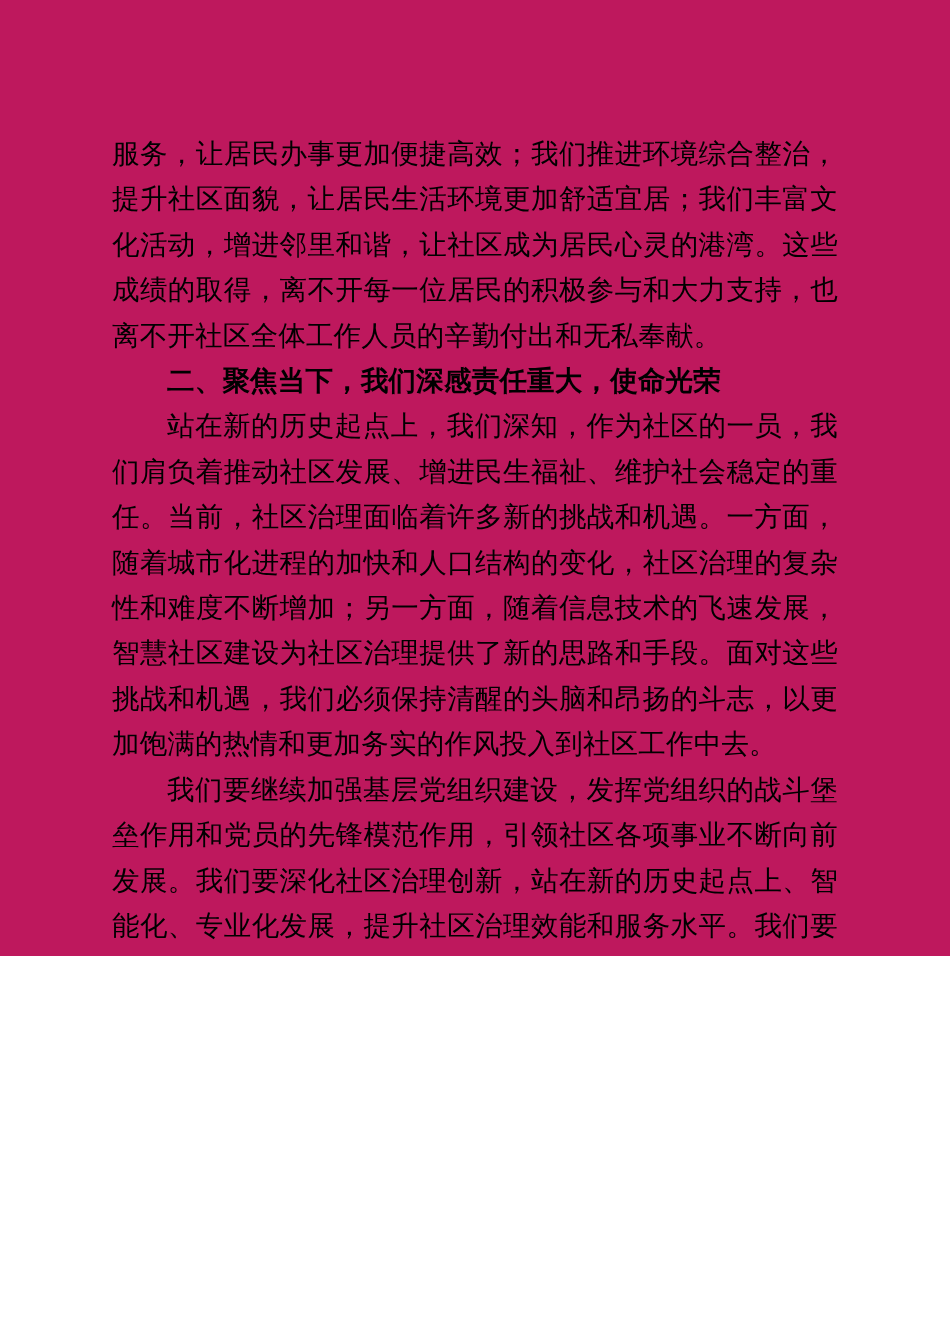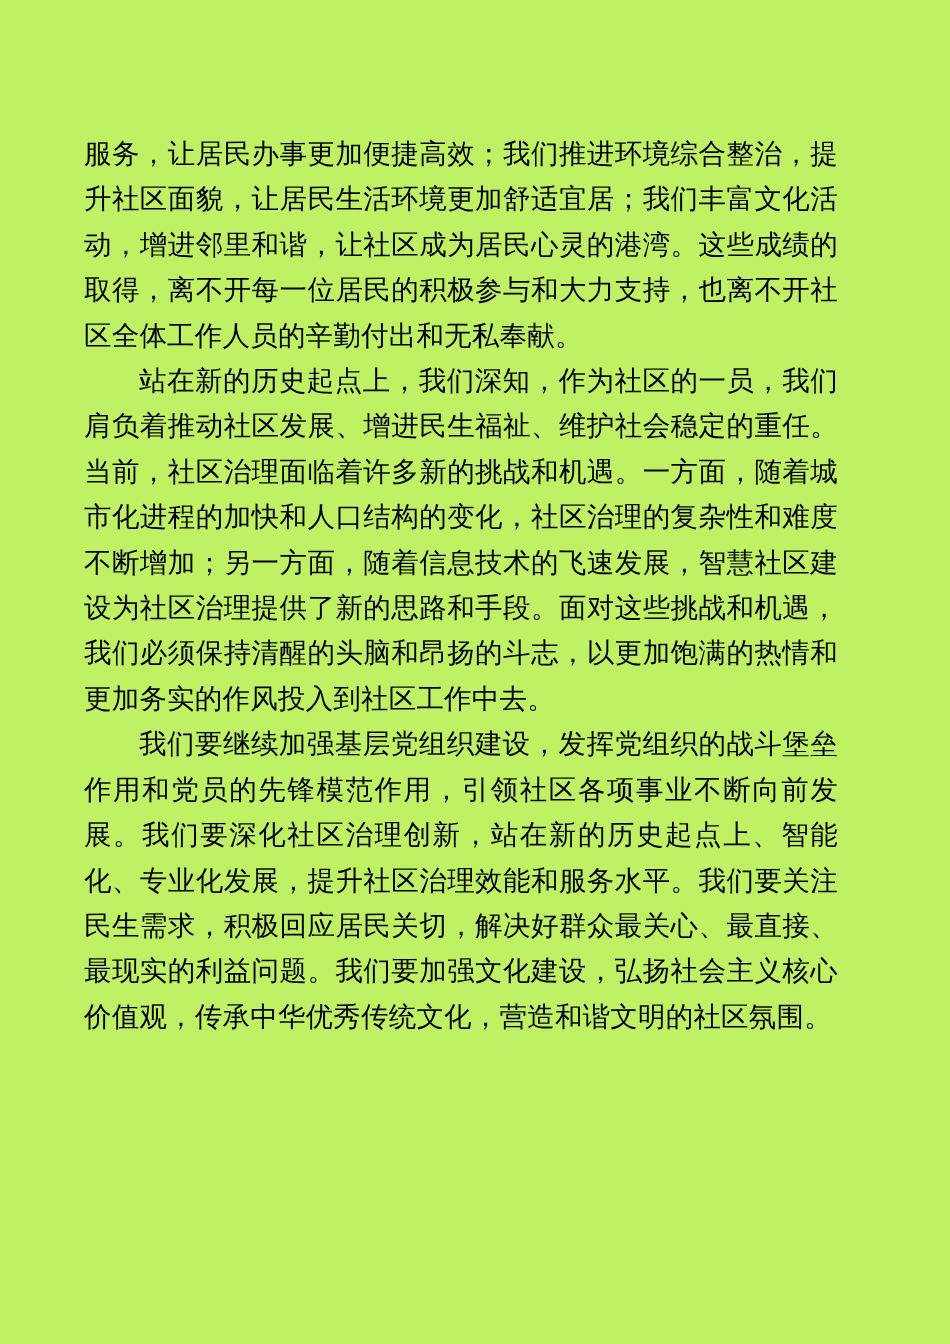--- a/index.html
+++ b/index.html
@@ -3,25 +3,25 @@
 <meta charset="utf-8">
 <style>
   html, body {
     margin: 0;
     padding: 0;
     background: #ffffff;
   }
   .page {
     position: relative;
     width: 950px;
-    height: 1344px;
+    height: 956px;
     margin: 0 auto;
-    background: #bef264;
+    background: #be185d;
     box-sizing: border-box;
-    padding: 131px 112px 0 84px;
+    padding: 131px 112px 0 112px;
     overflow: hidden;
     color: #000000;
   }
   .body-text {
     margin: 0;
     font-family: "Liberation Serif", "DejaVu Serif", serif;
     font-weight: 400;
     font-size: 27.5px;
     line-height: 45.4px;
     text-align: justify;
@@ -42,15 +42,16 @@
     text-align: left;
     text-indent: 2em;
     letter-spacing: 0.2px;
   }
 </style>
 </head>
 <body>
 
 <div class="page">
   <p class="body-text no-indent">服务，让居民办事更加便捷高效；我们推进环境综合整治，提升社区面貌，让居民生活环境更加舒适宜居；我们丰富文化活动，增进邻里和谐，让社区成为居民心灵的港湾。这些成绩的取得，离不开每一位居民的积极参与和大力支持，也离不开社区全体工作人员的辛勤付出和无私奉献。</p>
+  <h2 class="heading">二、聚焦当下，我们深感责任重大，使命光荣</h2>
   <p class="body-text">站在新的历史起点上，我们深知，作为社区的一员，我们肩负着推动社区发展、增进民生福祉、维护社会稳定的重任。当前，社区治理面临着许多新的挑战和机遇。一方面，随着城市化进程的加快和人口结构的变化，社区治理的复杂性和难度不断增加；另一方面，随着信息技术的飞速发展，智慧社区建设为社区治理提供了新的思路和手段。面对这些挑战和机遇，我们必须保持清醒的头脑和昂扬的斗志，以更加饱满的热情和更加务实的作风投入到社区工作中去。</p>
   <p class="body-text">我们要继续加强基层党组织建设，发挥党组织的战斗堡垒作用和党员的先锋模范作用，引领社区各项事业不断向前发展。我们要深化社区治理创新，站在新的历史起点上、智能化、专业化发展，提升社区治理效能和服务水平。我们要关注民生需求，积极回应居民关切，解决好群众最关心、最直接、最现实的利益问题。我们要加强文化建设，弘扬社会主义核心价值观，传承中华优秀传统文化，营造和谐文明的社区氛围。</p>
 </div>
 
 </body></html>

